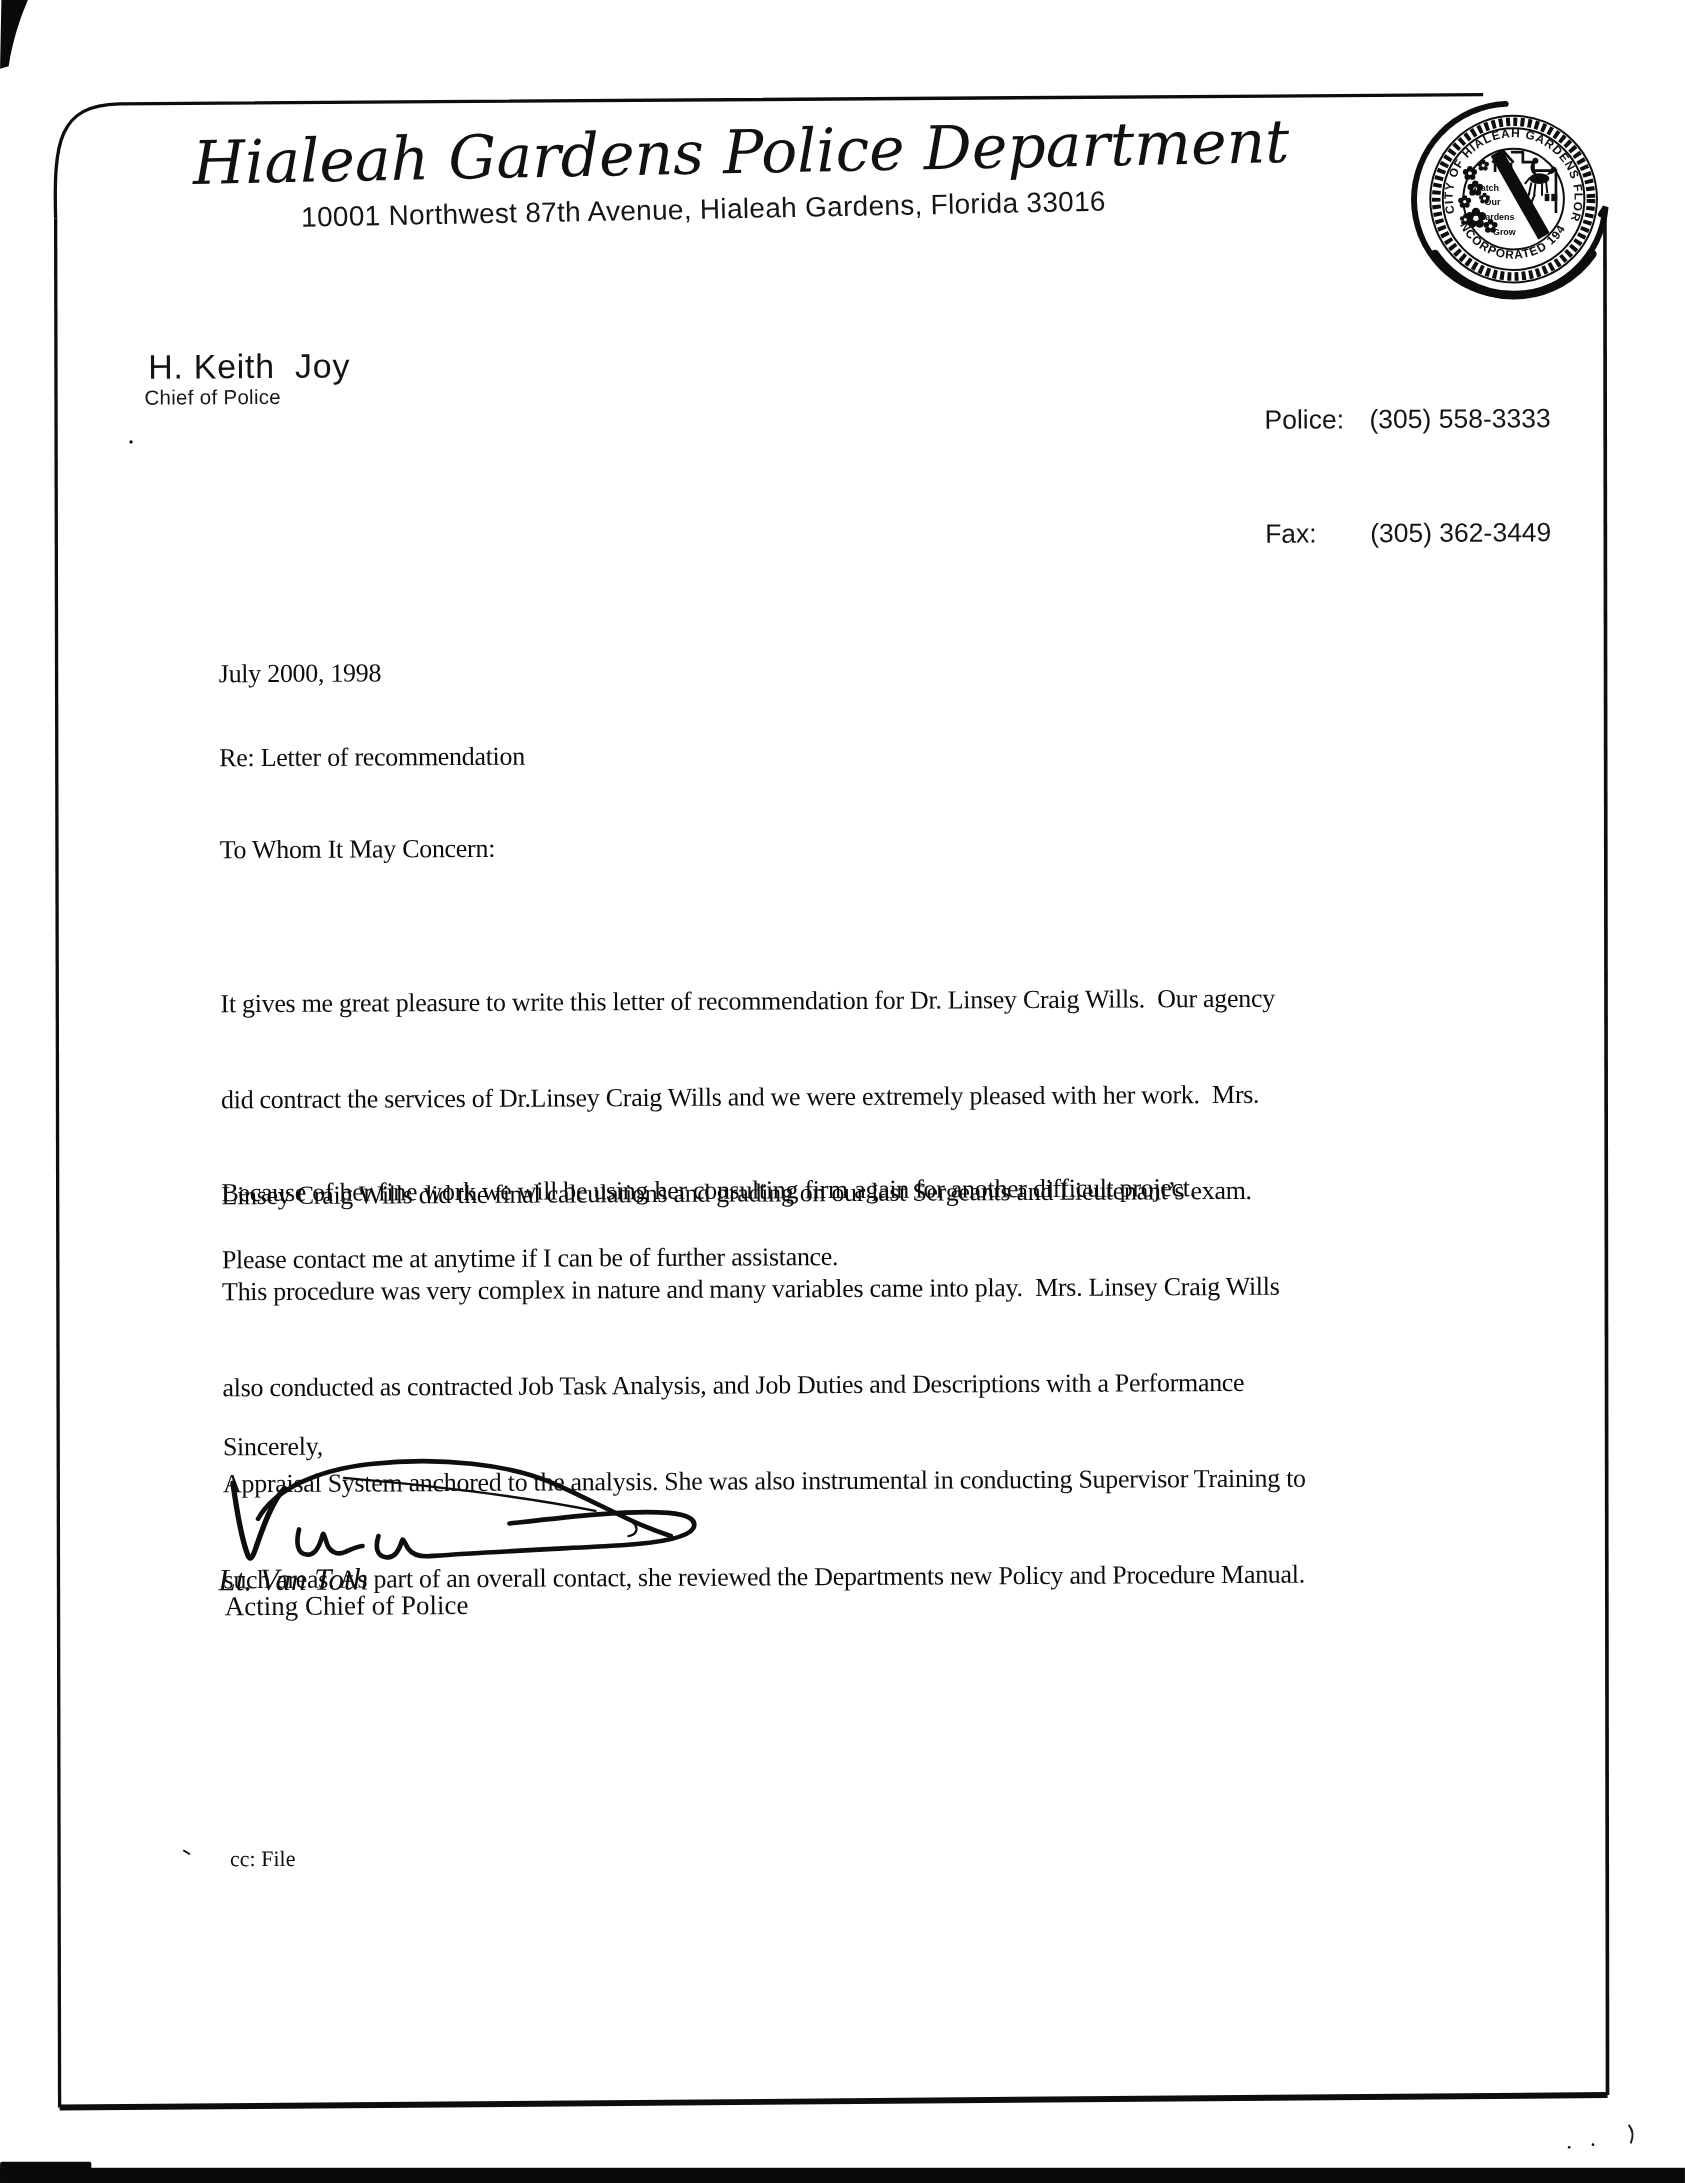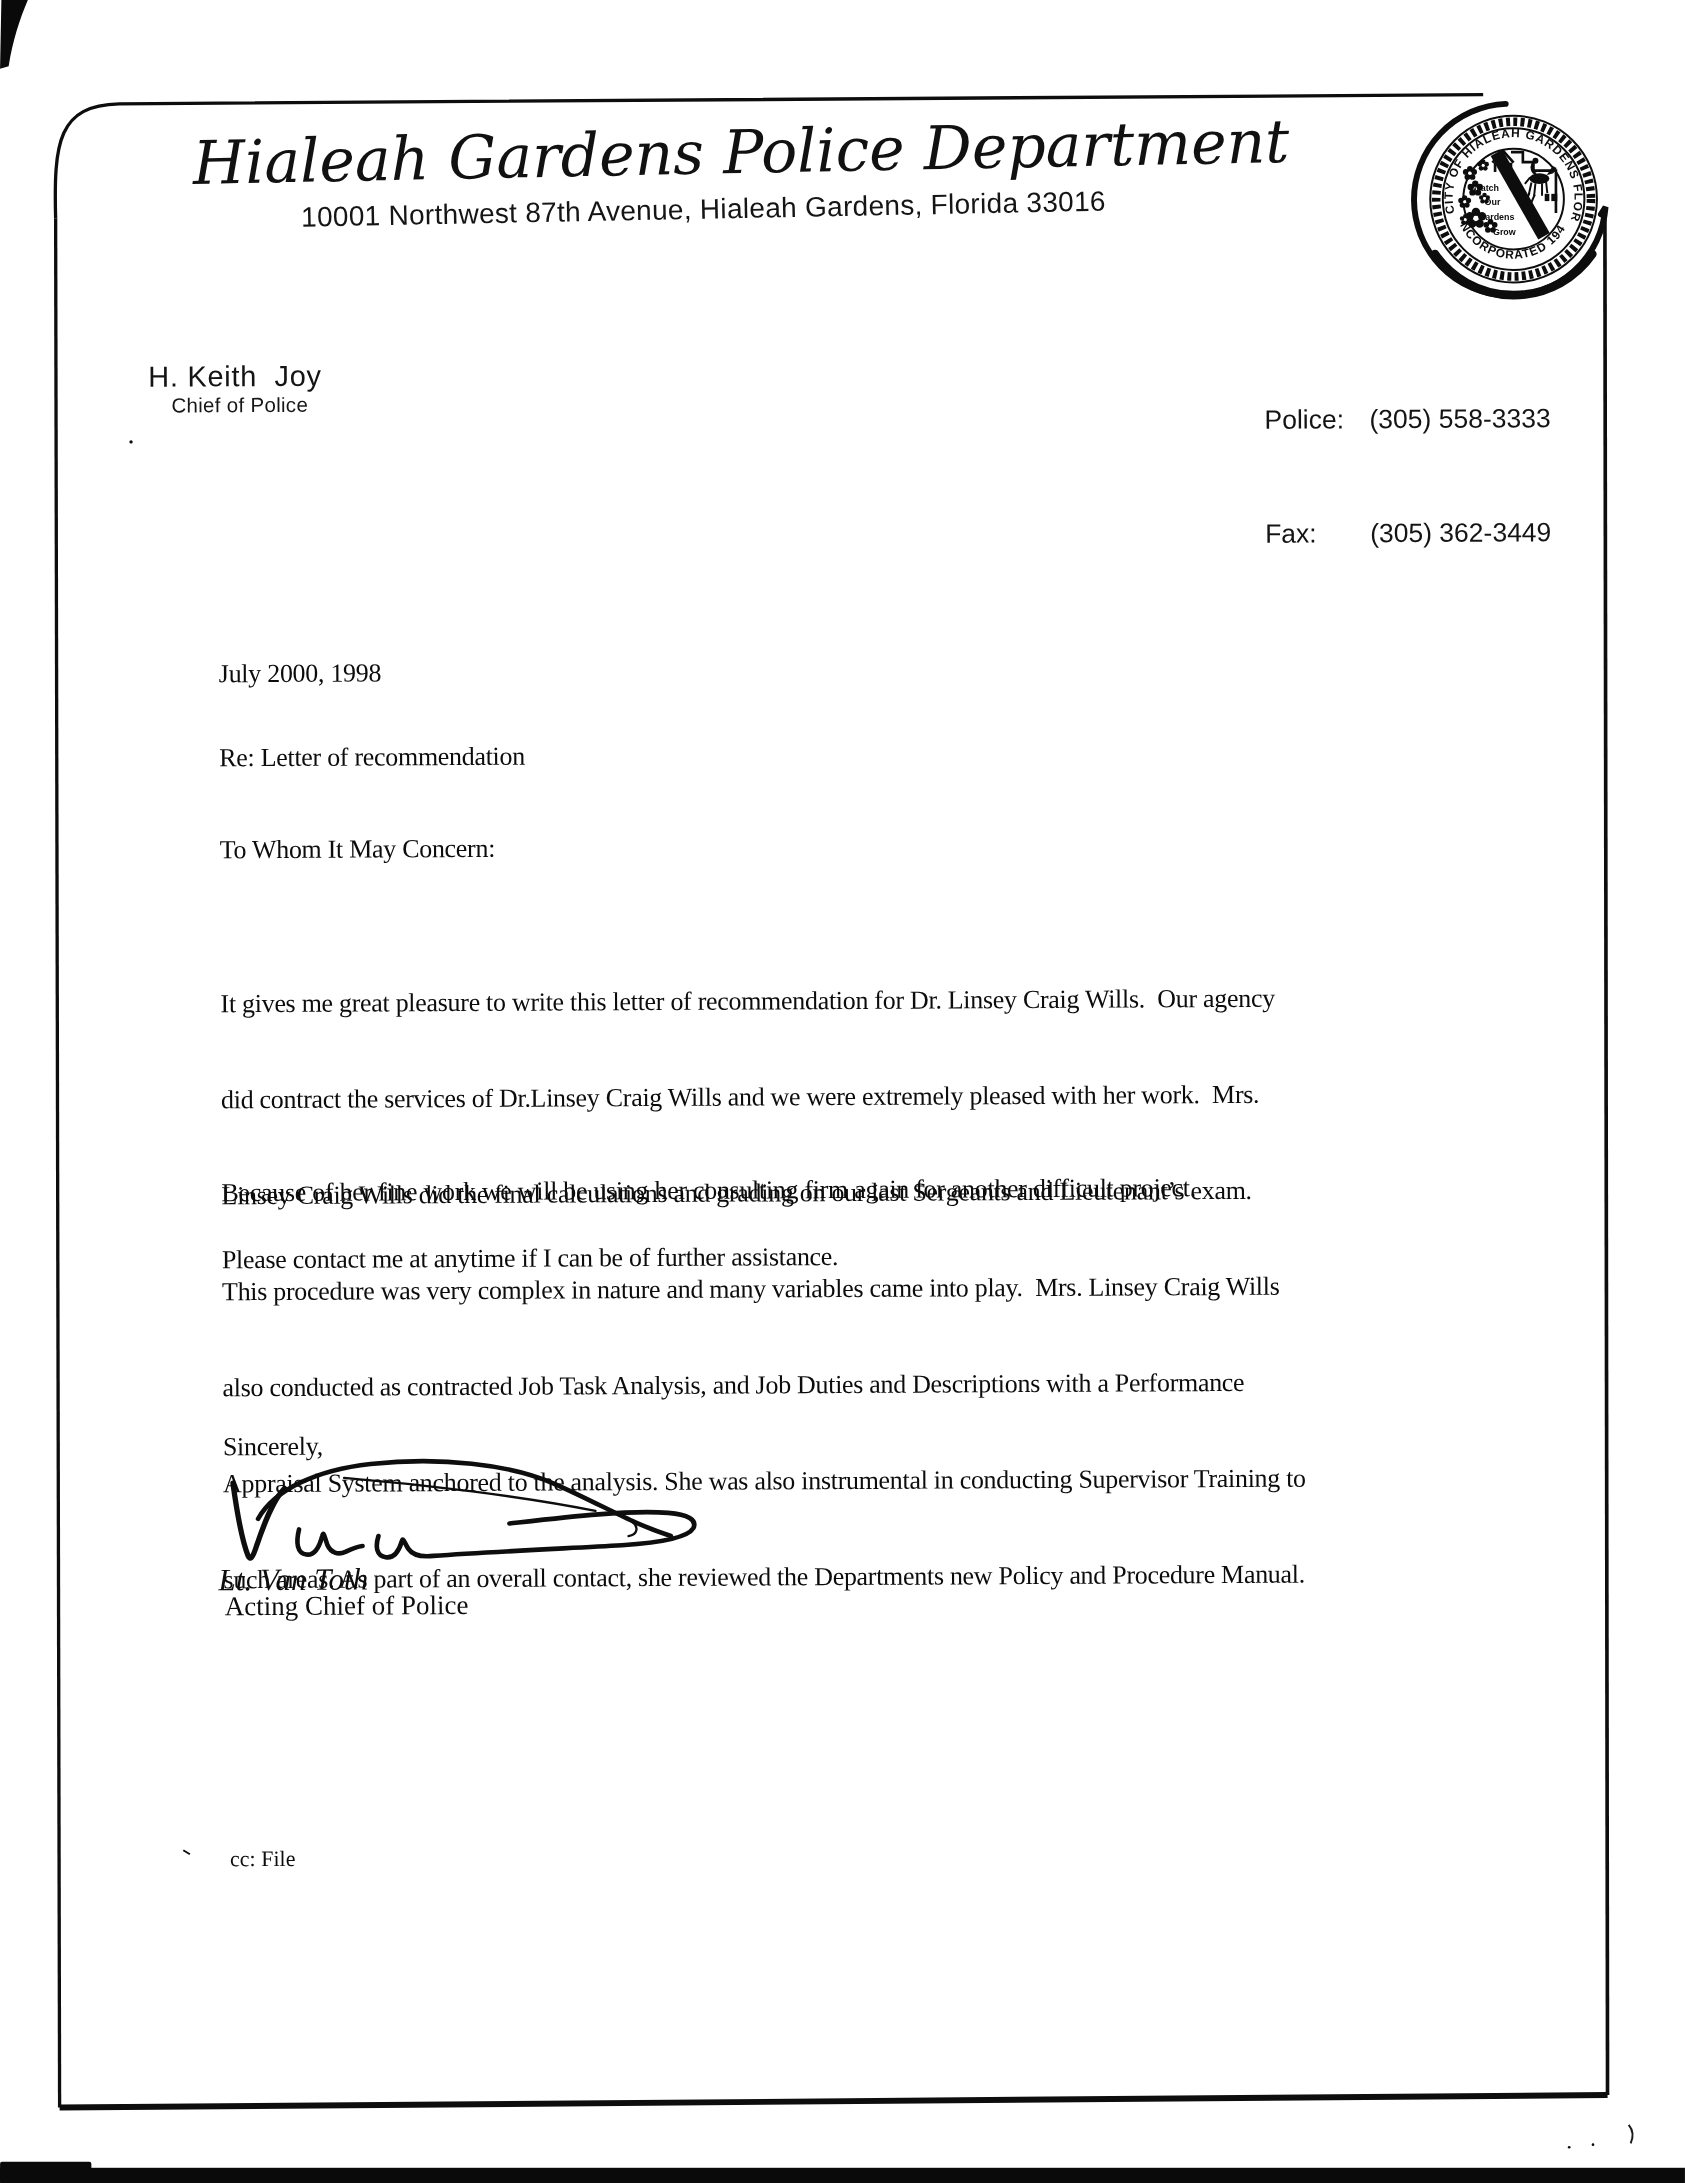--- a/index.html
+++ b/index.html
@@ -7,22 +7,22 @@
         font-family:"Liberation Serif",serif;color:#0d0d0d;}
   .overlay{position:absolute;left:0;top:0;width:1685px;height:2183px;pointer-events:none;}
   .abs{position:absolute;white-space:pre;}
   .content{position:absolute;left:0;top:0;width:1685px;height:2183px;transform:rotate(-0.3deg);}
   .masthead{position:absolute;left:198px;top:119px;width:1019px;text-align:center;transform:rotate(-0.85deg);}
   .dept-name{font-family:"DejaVu Serif",serif;font-style:italic;font-size:60px;line-height:1.1;
              white-space:nowrap;color:#111;}
   .dept-address{font-family:"Liberation Sans",sans-serif;font-size:28px;margin-top:8px;
                 letter-spacing:0.3px;color:#151515;}
   .sans{font-family:"Liberation Sans",sans-serif;}
-  .chief-name{left:152px;top:357px;font-size:29px;letter-spacing:0.7px;color:#141414;}
-  .chief-title{left:175px;top:382px;font-size:20.5px;letter-spacing:0.3px;color:#161616;margin-top:8px;}
+  .chief-name{left:152px;top:344px;font-size:34px;letter-spacing:0.7px;color:#141414;}
+  .chief-title{left:148px;top:382px;font-size:20.5px;letter-spacing:0.3px;color:#161616;}
   .contact{left:1268px;top:327px;font-size:26.5px;line-height:38px;color:#141414;}
   .contact .lbl{display:inline-block;width:105px;}
   .serif-line{font-size:26px;letter-spacing:-0.3px;color:#0c0c0c;}
   .date-line{left:221px;top:656px;}
   .re-line{left:221px;top:740px;}
   .salutation{left:221px;top:832px;}
   .body-par{left:221px;top:921px;line-height:32px;}
   .par2{left:221px;top:1175px;}
   .par3{left:221px;top:1242px;}
   .closing{left:221px;top:1429px;}

